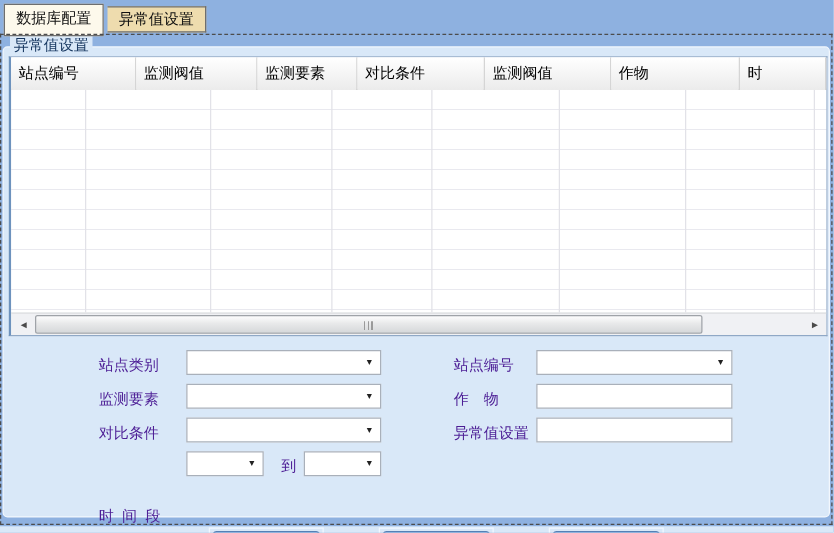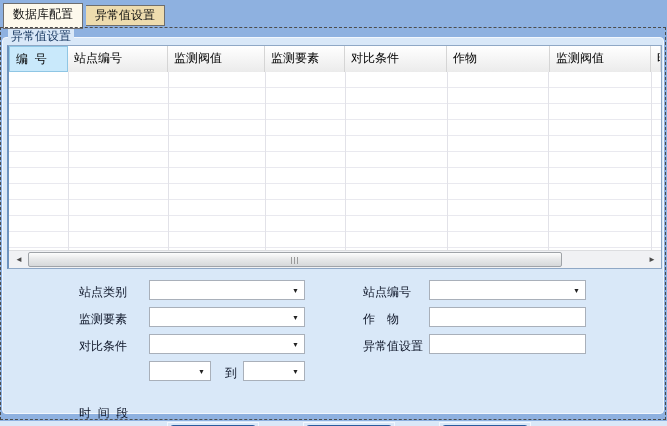--- a/index.html
+++ b/index.html
@@ -51,21 +51,21 @@
               font-size:8px; color:#4a4a4a; cursor:default; }
   .sb-arrow.left { left:1px; }
   .sb-arrow.right { right:0; }
   .sb-thumb { position:absolute; left:19px; top:1px; width:534px; height:15px;
               background:linear-gradient(#fdfdfd,#e8e9ea 45%,#d6d8da);
               border:1px solid #9fa3a8; border-radius:2px; }
   .sb-grip { position:absolute; left:50%; top:4px; width:8px; height:7px; margin-left:-4px;
              background:repeating-linear-gradient(to right,#9a9a9a 0 1px,transparent 1px 3px); }
 
   
-  .flabel { position:absolute; color:#0f172a; white-space:pre; }
+  .flabel { position:absolute; color:#4c1d95; white-space:pre; }
   .field { position:absolute; height:20px; background:#fff; border:1px solid #a9b0ba; }
   .combo .arrow { position:absolute; right:5px; top:6px; font-size:7px; color:#222; }
   .field input { position:absolute; inset:1px; border:none; outline:none; font:inherit; background:#fff; width:calc(100% - 2px); }
 
   
   .btn-wrap { position:absolute; top:384px; width:92px; height:28px;
               border:1px solid #f2f8ff; padding:2px; }
   .btn { width:100%; height:100%; border:1px solid #2a5d9e; border-radius:3px; color:#fff;
          background:linear-gradient(#59a2ec,#2c77d6 45%,#1c5ec2 50%,#2168c9);
          box-shadow: inset 0 1px 0 rgba(255,255,255,.5), inset 0 0 0 1px rgba(255,255,255,.25);
@@ -79,27 +79,26 @@
   <div class="tab selected">数据库配置</div>
   <div class="tab other">异常值设置</div>
 
   <div class="bottom-strip"></div>
 
   <div class="groupbox">
     <span class="groupbox-title">异常值设置</span>
 
     <div class="grid">
       <div class="grid-header">
-        <div class="hcell selected" style="width:59px">编  号</div>
         <div class="hcell" style="width:100px">站点编号</div>
         <div class="hcell" style="width:97px">监测阀值</div>
         <div class="hcell" style="width:80px">监测要素</div>
         <div class="hcell" style="width:102px">对比条件</div>
+        <div class="hcell" style="width:101px">监测阀值</div>
         <div class="hcell" style="width:103px">作物</div>
-        <div class="hcell" style="width:101px">监测阀值</div>
         <div class="hcell" style="flex:1">时</div>
       </div>
       <div class="grid-body">
         <div class="vline" style="left:59px"></div>
         <div class="vline" style="left:159px"></div>
         <div class="vline" style="left:256px"></div>
         <div class="vline" style="left:336px"></div>
         <div class="vline" style="left:438px"></div>
         <div class="vline" style="left:539px"></div>
         <div class="vline" style="left:642px"></div>

